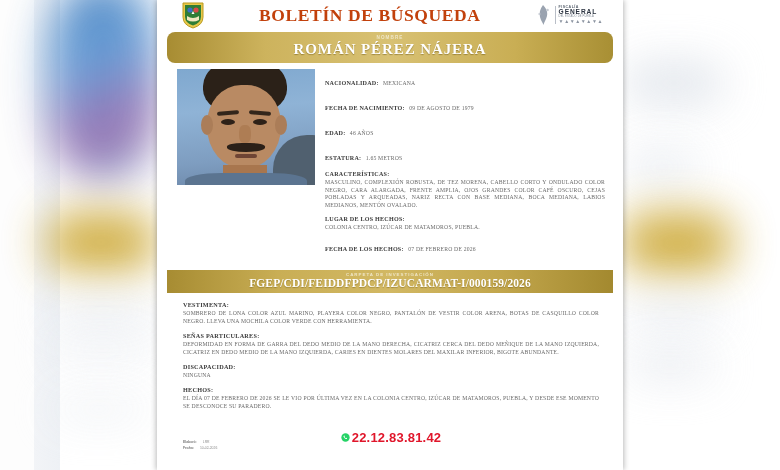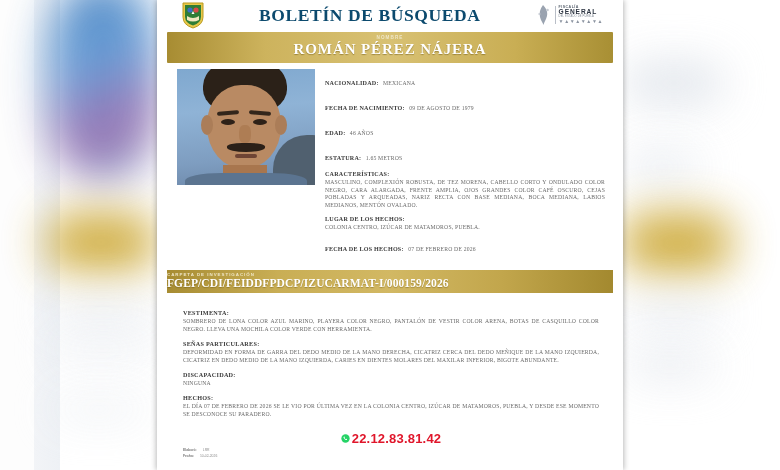--- a/index.html
+++ b/index.html
@@ -45,37 +45,37 @@
   }
 
   
   .hdr{display:flex;align-items:center;height:30px;padding:0 20px 0 24px;}
   .crest{width:24px;height:28px;flex:0 0 24px;position:relative;}
   .crest svg{display:block;}
   .title{
     flex:1;text-align:center;
     font-family:"Liberation Serif", serif;
     font-weight:bold;font-size:17.5px;letter-spacing:.6px;
-    color:#0c4a6e;white-space:nowrap;
+    color:#c2410c;white-space:nowrap;
   }
   .fgr{display:flex;align-items:center;gap:3px;flex:0 0 auto;}
   .fgr-mark{width:17px;height:22px;}
   .fgr-div{width:1px;height:18px;background:#b9bec7;}
   .fgr-txt{line-height:1.05;}
   .fgr-l1{font-size:3.6px;letter-spacing:.45px;color:#5b6470;font-weight:bold;}
   .fgr-l2{font-size:6.6px;letter-spacing:.9px;color:#2b3340;font-weight:bold;}
   .fgr-l3{font-size:2.6px;letter-spacing:.2px;color:#7c8490;}
   .fgr-dots{font-size:5px;letter-spacing:.6px;color:#8b93a0;}
 
   
   .band{
     margin:2px 10px 0 10px;
     background:linear-gradient(to right,#a78c32 0%,#cdb35d 22%,#d8c173 50%,#c9ae54 78%,#a88f34 100%);
     padding:3px 0 5px 0;text-align:center;
-    border-radius:1px;
+    border-radius:8px;
   }
   .band-lbl{font-size:4.6px;letter-spacing:1.1px;color:#efe6c6;font-weight:bold;}
   .band-name{
     font-family:"Liberation Serif", serif;font-weight:bold;
     font-size:15px;letter-spacing:.9px;color:#ffffff;
     text-shadow:0 1px 1px rgba(90,70,10,.45);margin-top:1px;
   }
 
   
   .row{display:flex;gap:10px;padding:6px 18px 0 20px;}
@@ -109,23 +109,23 @@
   .f .v{
     font-family:"Liberation Serif", serif;
     font-size:5.7px;letter-spacing:.2px;color:#6a6a6a;
     text-transform:uppercase;
   }
   .f.block .k{display:block;}
   .f.block .v{display:block;text-align:justify;line-height:1.35;margin-top:.5px;}
 
   
   .carpeta{
-    margin:7px 10px 8px 10px;
+    margin:7px 10px 0 10px;
     background:linear-gradient(to right,#a78c32 0%,#c9ae55 25%,#d2b863 50%,#c2a64c 75%,#a3892f 100%);
-    padding:2px 0 4px 0;
+    text-align:center;padding:2px 0 4px 0;
   }
   .carpeta .c-lbl{font-size:4.4px;letter-spacing:1px;color:#efe6c6;font-weight:bold;}
   .carpeta .c-val{
     font-family:"Liberation Serif", serif;font-weight:bold;
     font-size:11.5px;letter-spacing:.1px;color:#ffffff;margin-top:.5px;
     text-shadow:0 1px 1px rgba(90,70,10,.4);
   }
 
   
   .lower{padding:8px 24px 0 26px;}
@@ -143,21 +143,21 @@
 
   
   .foot{padding:4px 20px 0 22px;position:relative;}
   .foot-note{
     text-align:center;font-size:9.2px;color:#3f3f3f;letter-spacing:.05px;
     font-family:"Liberation Sans", sans-serif;
   }
   .stamp{position:absolute;left:26px;top:22px;font-size:3.4px;color:#8c8c8c;line-height:1.9;}
   .stamp b{font-weight:bold;color:#7a7a7a;}
   .stamp span{margin-left:6px;}
-  .phones{text-align:center;}
+  .phones{text-align:center;margin-top:7px;}
   .ph-main{
     font-weight:bold;font-size:13px;color:#e0162b;letter-spacing:.2px;
     display:inline-flex;align-items:center;gap:2px;
   }
   .wa{width:9px;height:9px;flex:0 0 9px;}
   .ph-sub{font-weight:bold;font-size:9.4px;color:#3d3d3d;letter-spacing:.1px;margin-top:1px;}
 </style>
 </head>
 <body>
 

